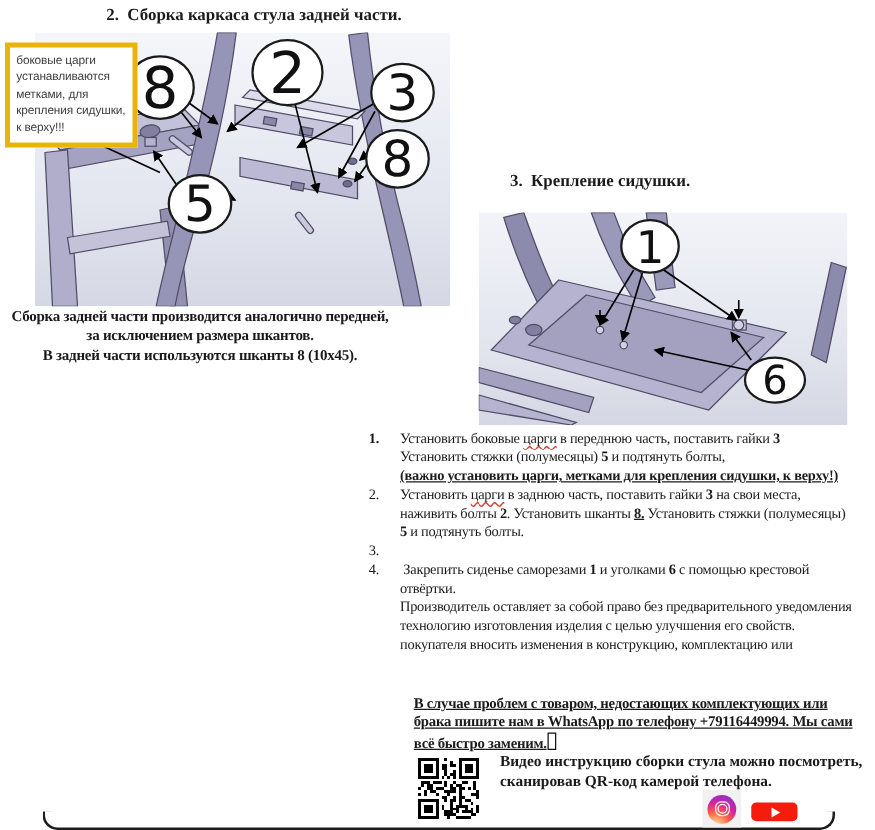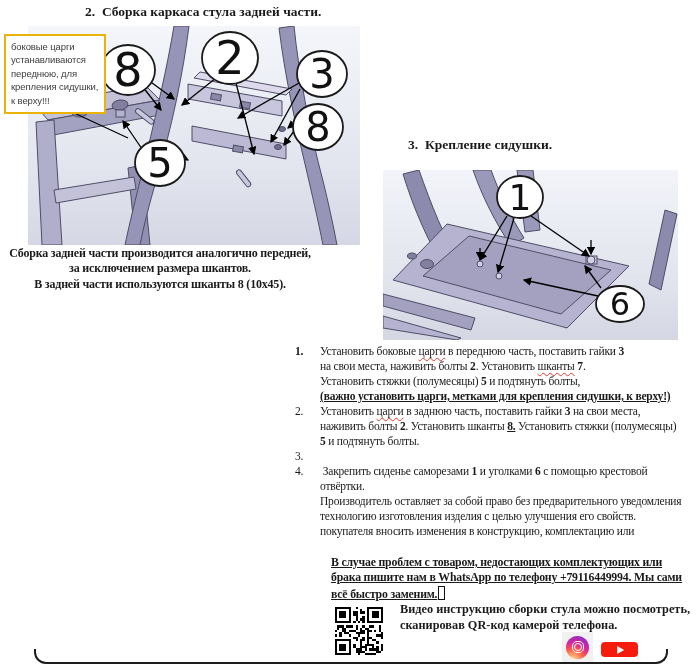--- a/index.html
+++ b/index.html
@@ -5,21 +5,21 @@
   html,body{margin:0;padding:0;background:#fff;}
   .page{position:relative;width:700px;height:664px;background:#fff;overflow:hidden;
         font-family:"Liberation Serif",serif;color:#1a1a1a;border-radius:29px;}
   .h{position:absolute;font-weight:700;font-size:13.5px;white-space:pre;}
   .h1{left:85px;top:4px;}
   .h2{left:408px;top:137px;text-align:center;}
   .diagram{position:absolute;}
   .diagram svg{display:block;width:100%;height:100%;}
   .diagram1{left:28px;top:26px;width:332px;height:219px;}
   .diagram2{left:383px;top:170px;width:295px;height:170px;}
-  .notebox{position:absolute;left:4px;top:34px;width:90px;background:#fff;border:2px solid #eab308;
+  .notebox{position:absolute;left:4px;top:34px;width:90px;background:#fff;border:4px solid #eab308;
            font-family:"Liberation Sans",sans-serif;font-size:9.5px;line-height:13.4px;
            color:#3d3d3d;padding:4px 3px 5px 5px;letter-spacing:-0.1px;z-index:3;}
   .caption{position:absolute;left:4px;top:246px;width:312px;text-align:center;
            font-weight:700;font-size:12px;letter-spacing:-0.2px;}
   .caption .line{height:15.4px;line-height:15.4px;white-space:pre;}
   .steps{position:absolute;left:295px;top:344px;font-size:11.5px;letter-spacing:-0.2px;}
   .step{display:flex;}
   .marker{width:25px;flex:none;height:15px;line-height:15px;}
   .line{white-space:pre;height:15px;line-height:15px;}
   .b{font-weight:700;}
@@ -118,21 +118,21 @@
         <text x="294" y="62" font-size="40">3</text>
         <text x="290" y="115" font-size="40">8</text>
         <text x="132" y="151" font-size="40">5</text>
       </g>
     </svg>
   </div>
 
   <div class="notebox">
       <div>боковые царги</div>
       <div>устанавливаются</div>
-      <div>переднюю, для</div>
+      <div>метками, для</div>
       <div>крепления сидушки,</div>
       <div>к верху!!!</div>
     </div>
 
   <div class="caption">
     <div class="line"><span>Сборка задней части производится аналогично передней,</span></div>
     <div class="line"><span>за исключением размера шкантов.</span></div>
     <div class="line"><span>В задней части используются шканты </span><span class="b">8</span><span> (10x45).</span></div>
   </div>
 
@@ -186,21 +186,20 @@
         <text x="237" y="145" font-size="32">6</text>
       </g>
     </svg>
   </div>
 
   <div class="steps" id="steps">
       <div class="step">
         <span class="marker b">1.</span>
         <div>
           <div class="line"><span>Установить боковые </span><span class="w">царги</span><span> в переднюю часть, поставить гайки </span><span class="b">3</span></div>
-          <div class="line"><span>на свои места, наживить болты </span><span class="b">2</span><span>. Установить </span><span class="w">шканты</span><span> </span><span class="b">7</span><span>.</span></div>
           <div class="line"><span>Установить стяжки (полумесяцы) </span><span class="b">5</span><span> и подтянуть болты,</span></div>
           <div class="line"><span class="b u">(важно установить царги, метками для крепления сидушки, к верху!)</span></div>
         </div>
       </div>
       <div class="step">
         <span class="marker">2.</span>
         <div>
           <div class="line"><span>Установить </span><span class="w">царги</span><span> в заднюю часть, поставить гайки </span><span class="b">3</span><span> на свои места,</span></div>
           <div class="line"><span>наживить болты </span><span class="b">2</span><span>. Установить шканты </span><span class="b u">8.</span><span> Установить стяжки (полумесяцы)</span></div>
           <div class="line"><span class="b">5</span><span> и подтянуть болты.</span></div>

